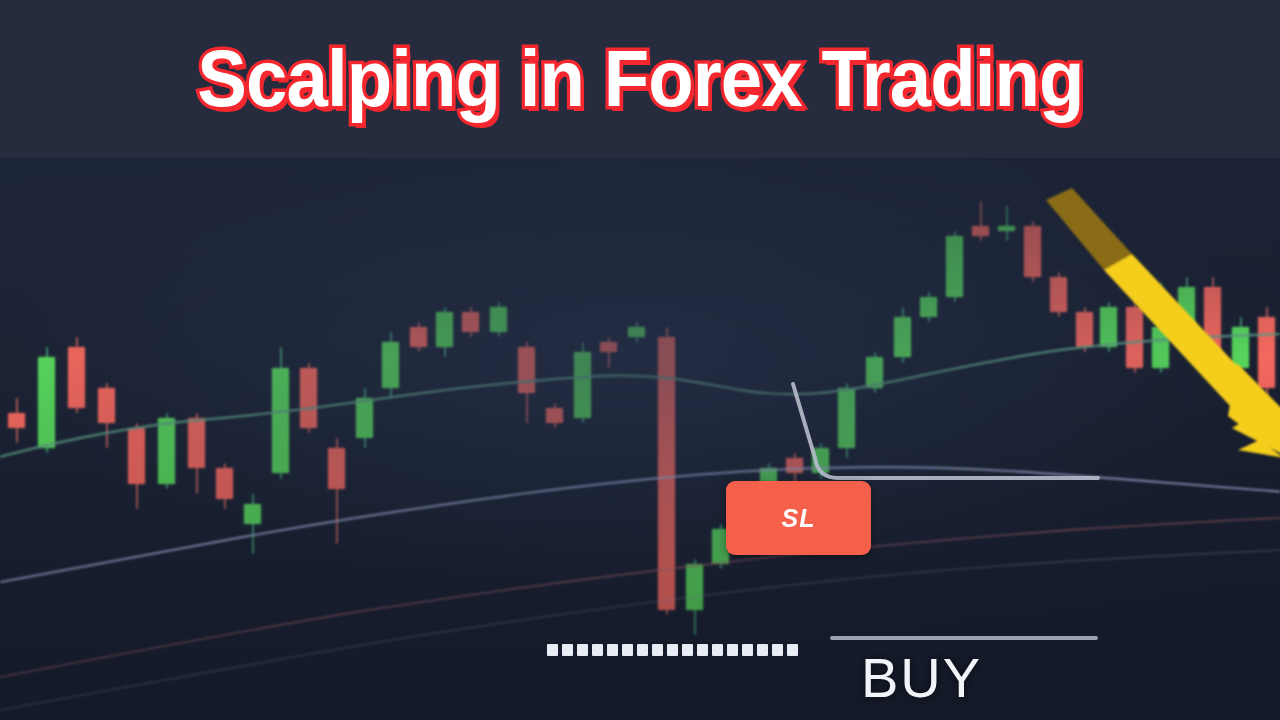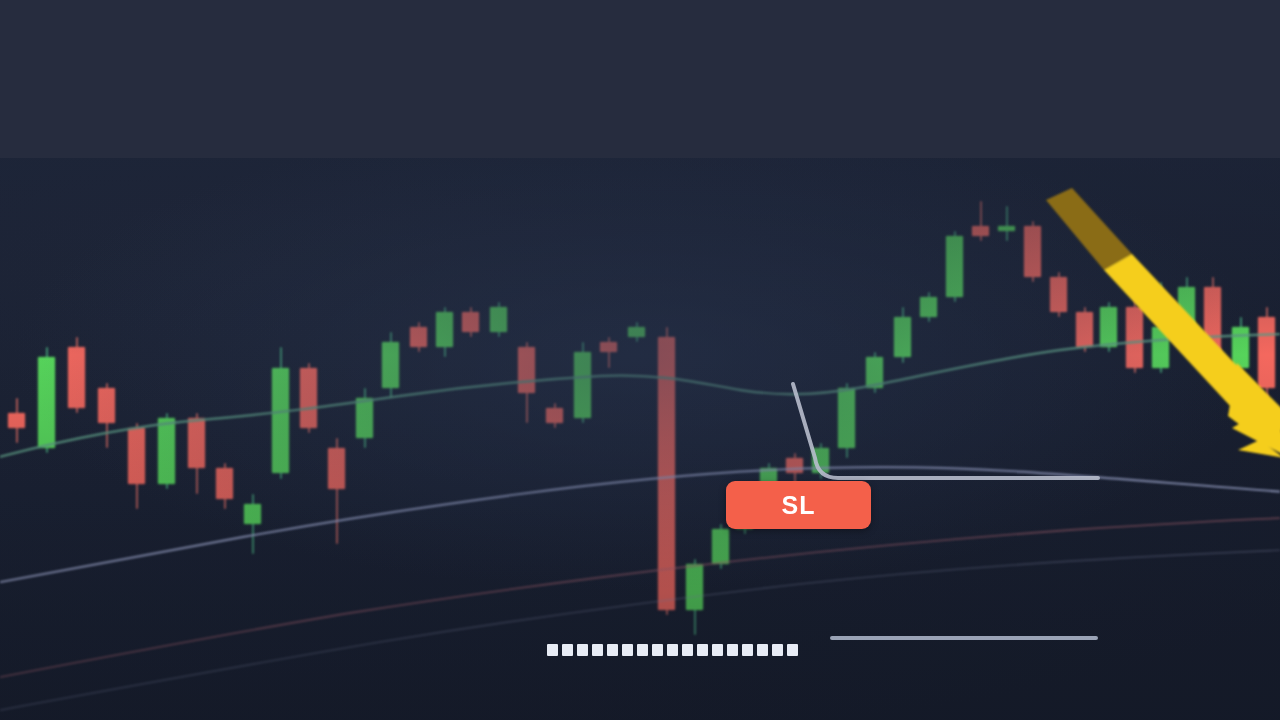--- a/index.html
+++ b/index.html
@@ -50,25 +50,26 @@
   .cndl.up{background:#57d75b;box-shadow:0 0 3px rgba(87,215,91,.35);}
   .cndl.dn{background:#f4685e;box-shadow:0 0 3px rgba(244,104,94,.3);}
   .wick{position:absolute;width:2px;border-radius:1px;}
   .wick.up{background:#3e8f6e;}
   .wick.dn{background:#b15b58;}
 
   .ma{position:absolute;left:0;top:0;width:1280px;height:562px;}
 
   
   .sl-badge{
-    position:absolute;left:726px;top:323px;width:145px;height:48px;
+    position:absolute;left:726px;top:323px;width:145px;height:74px;
     background:#f4604a;border-radius:9px;
     display:flex;align-items:center;justify-content:center;
     z-index:20;
     box-shadow:0 2px 7px rgba(0,0,0,.35);
+    font-style:italic;
   }
   .sl-badge span{
     color:#fff;font-size:25px;font-weight:700;letter-spacing:1px;
     font-family:"Liberation Sans","DejaVu Sans",sans-serif;
   }
 
   
   .buy-text{
     position:absolute;left:861px;top:487px;
     color:#f2f4fa;font-size:56px;font-weight:400;letter-spacing:2px;
@@ -264,18 +265,22 @@
 
     <svg class="ma" style="z-index:19" viewBox="0 0 1280 562" preserveAspectRatio="none">
       <path d="M793,226 L815,300 Q818,320 838,320 L1098,320" fill="none" stroke="#b7bdcc" stroke-width="4" stroke-linecap="round" stroke-linejoin="round" opacity="0.9"></path>
     </svg>
 
     <div class="sl-badge">
       <span>SL</span>
     </div>
 
     <div class="buy-rule"></div>
+    <div class="buy-text">BUY</div>
 
   </div>
 
+  <div class="header-band">
+    <h1 class="title-text">Scalping in Forex Trading</h1>
+  </div>
 
 
 </div>
 
 </body></html>

